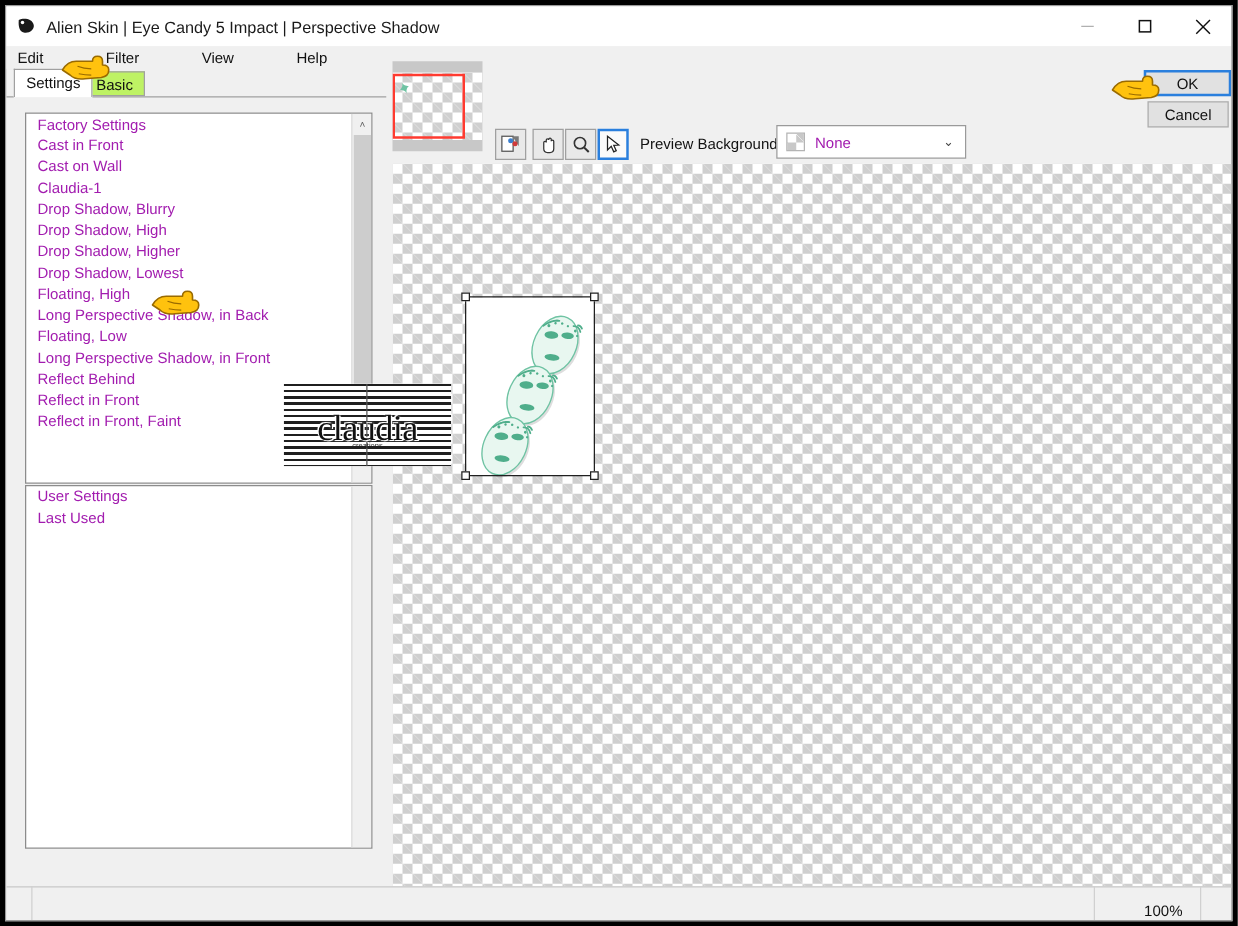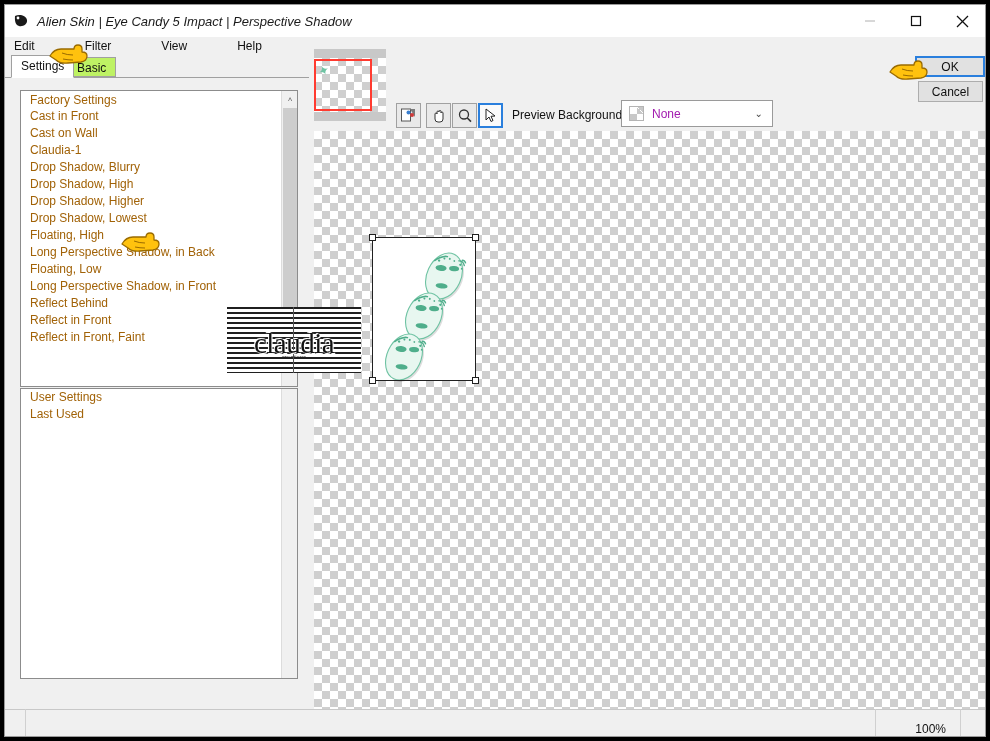--- a/index.html
+++ b/index.html
@@ -29,21 +29,20 @@
   }
   .title-icon {
     width: 16px; height: 16px;
     margin-left: 8px; margin-right: 8px;
     position: relative;
     flex: 0 0 auto;
   }
   .title-text {
     font-size: 13px; color: #1a1a1a;
     white-space: nowrap;
-    font-style: italic;
   }
   .win-btns { margin-left: auto; display: flex; height: 32px; }
   .win-btn {
     width: 46px; height: 32px;
     display: flex; align-items: center; justify-content: center;
     color: #111;
   }
 
   
   .menubar {
@@ -95,21 +94,21 @@
     position: absolute;
     background: #ffffff;
     border: 1px solid #8c8c8c;
     overflow: hidden;
   }
   #factory-list { left: 15px; top: 12px; width: 278px; height: 297px; }
   #user-list    { left: 15px; top: 310px; width: 278px; height: 291px; }
 
   .list-inner { position: absolute; left: 0; top: 0; right: 16px; bottom: 0; overflow: hidden; }
   .list-row {
-    font-size: 12px; color: #a16207;
+    font-size: 12px; color: #a21caf;
     padding: 0 0 0 9px;
     height: 17px; line-height: 17px;
     white-space: nowrap;
   }
   .list-row.group { padding-top: 1px; }
   .list-row.selected {
     background: #2a7fdd;
     color: #ffffff;
     display: inline-block;
     padding-right: 6px;

